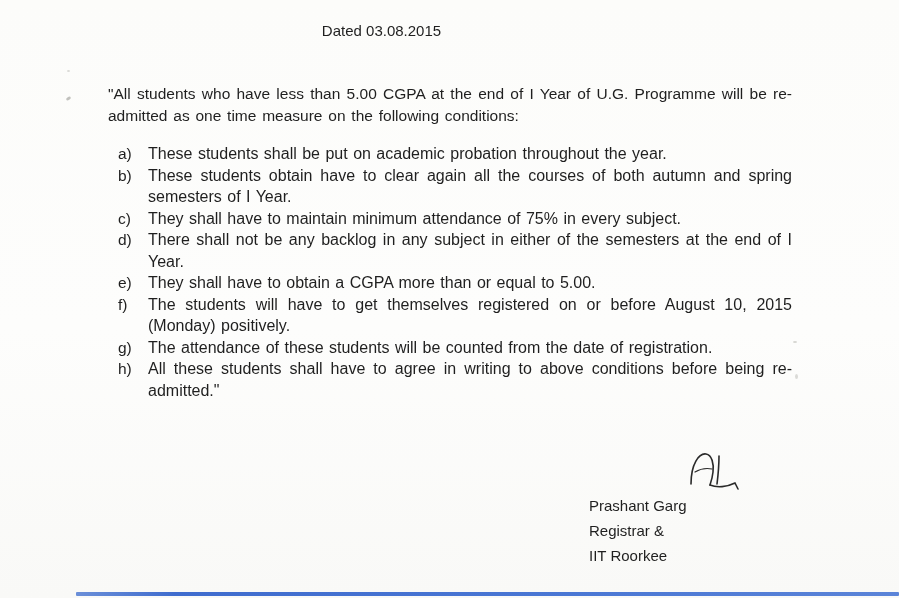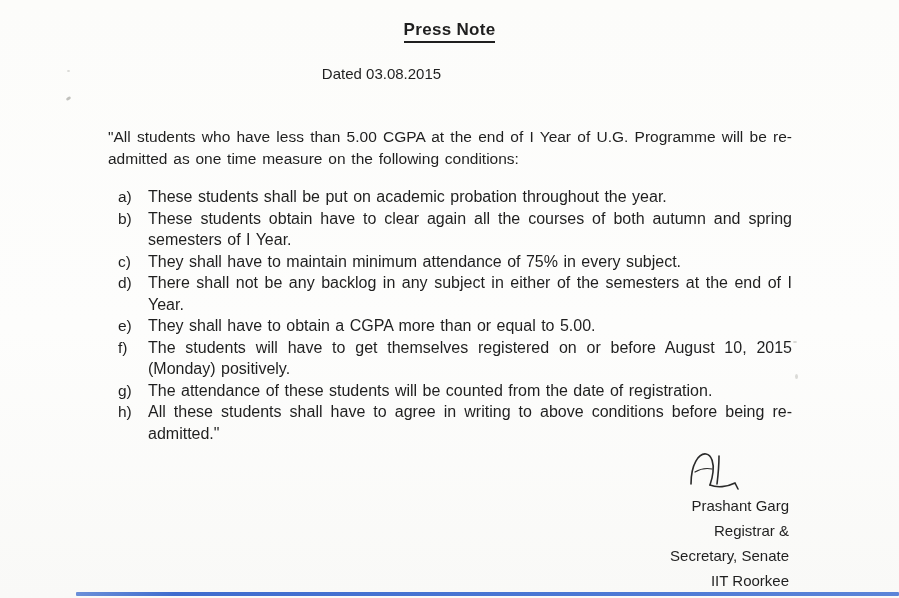--- a/index.html
+++ b/index.html
@@ -59,21 +59,21 @@
     font-size: 16px;
     line-height: 21.5px;
     text-align: justify;
     word-spacing: 1px;
   }
   .sig-block {
     position: absolute;
     top: 448px;
     right: 110px;
     width: 200px;
-    text-align: right;
+    text-align: left;
   }
   .sig-svg {
     display: block;
     margin: 0 auto 2px 96px;
   }
   .sig-name {
     font-size: 15px;
     line-height: 24px;
     font-weight: normal;
   }
@@ -95,23 +95,20 @@
   .speck-1 { left: 66px; top: 97px; width: 5px; height: 3px; transform: rotate(-30deg); }
   .speck-2 { left: 67px; top: 70px; width: 3px; height: 2px; opacity: 0.35; }
   .speck-3 { left: 793px; top: 341px; width: 4px; height: 2px; opacity: 0.4; }
   .speck-4 { left: 795px; top: 374px; width: 3px; height: 5px; opacity: 0.35; }
 </style>
 </head>
 <body>
 
 <div class="page">
 
-  <div class="title-wrap">
-    <span class="title">Press Note</span>
-  </div>
 
   <div class="date-line">Dated 03.08.2015</div>
 
   <div class="body-block">
     <p class="intro">"All students who have less than 5.00 CGPA at the end of I Year  of U.G. Programme will be re-admitted as one time measure on the following conditions:</p>
 
     <div class="conditions">
       <div class="cond-row">
         <span class="cond-label">a)</span>
         <span class="cond-text">These students shall be put on academic probation throughout the year.</span>
@@ -151,21 +148,20 @@
     <svg class="sig-svg" width="64" height="44" viewBox="0 0 64 44">
       <g fill="none" stroke="#2a2a2a" stroke-width="1.6" stroke-linecap="round">
         <path d="M6,36 C6,16 14,5 21,6 C27,7 29,16 28,24 C27.4,30 26,34 25,37"></path>
         <path d="M10,24 C15,21 22,20 27,21" stroke-width="1.2"></path>
         <path d="M34,8 C34,16 33,28 32,36"></path>
         <path d="M25,37 C32,40 42,39 50,35 L53,41"></path>
       </g>
     </svg>
     <div class="sig-name">Prashant Garg</div>
     <div class="sig-title">Registrar &amp;</div>
-    <div class="sig-title">Secretary, Senate</div>
     <div class="sig-title">IIT Roorkee</div>
   </div>
 
   <div class="speck speck-1"></div>
   <div class="speck speck-2"></div>
   <div class="speck speck-3"></div>
   <div class="speck speck-4"></div>
 
   <div class="scan-line"></div>
 </div>

